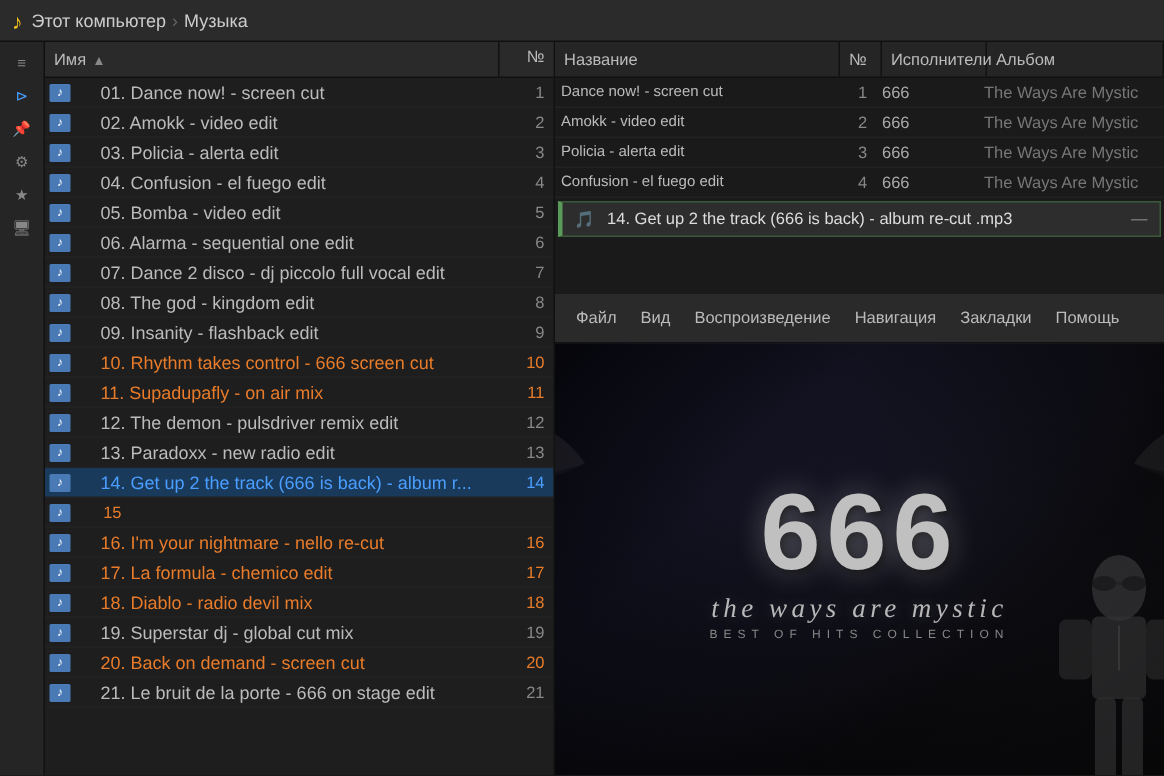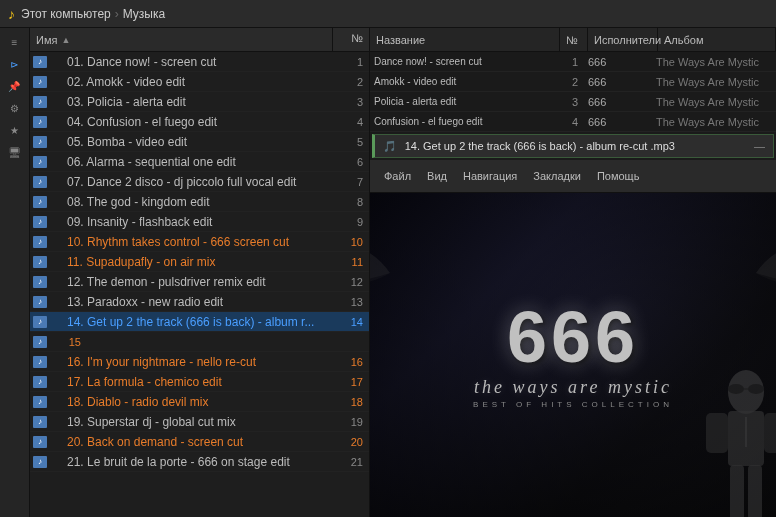--- a/index.html
+++ b/index.html
@@ -230,20 +230,21 @@
 
     
     .menu-bar {
       background: #2a2a2a;
       height: 22px;
       display: flex;
       align-items: center;
       padding: 16px 6px;
       gap: 0;
       border-bottom: 1px solid #111;
+      margin-top: 36px;
     }
     .menu-item {
       padding: 0 8px;
       height: 22px;
       display: flex;
       align-items: center;
       font-size: 11px;
       color: #bbb;
       cursor: pointer;
     }
@@ -595,20 +596,21 @@
 
     <div class="now-playing-bar">
       <span class="now-playing-icon">🎵</span>
       <span class="now-playing-text">14. Get up 2 the track (666 is back) - album re-cut .mp3</span>
       <span class="now-playing-dash">—</span>
     </div>
 
     <div class="menu-bar" id="menu-bar-container">
     <div class="menu-item">Файл</div>
         <div class="menu-item">Вид</div>
+        <div class="menu-item">Воспроизведение</div>
         <div class="menu-item">Навигация</div>
         <div class="menu-item">Закладки</div>
         <div class="menu-item">Помощь</div>
       </div>
 
     <div class="album-area">
       <div class="dark-bg-overlay"></div>
 
       <svg class="wings-left" viewBox="0 0 80 100" fill="none" xmlns="http://www.w3.org/2000/svg">
         <path d="M80,50 C60,20 20,10 0,30 C20,40 40,35 50,50 C30,45 10,50 0,70 C20,60 50,60 80,50Z" fill="#444" opacity="0.6"></path>

